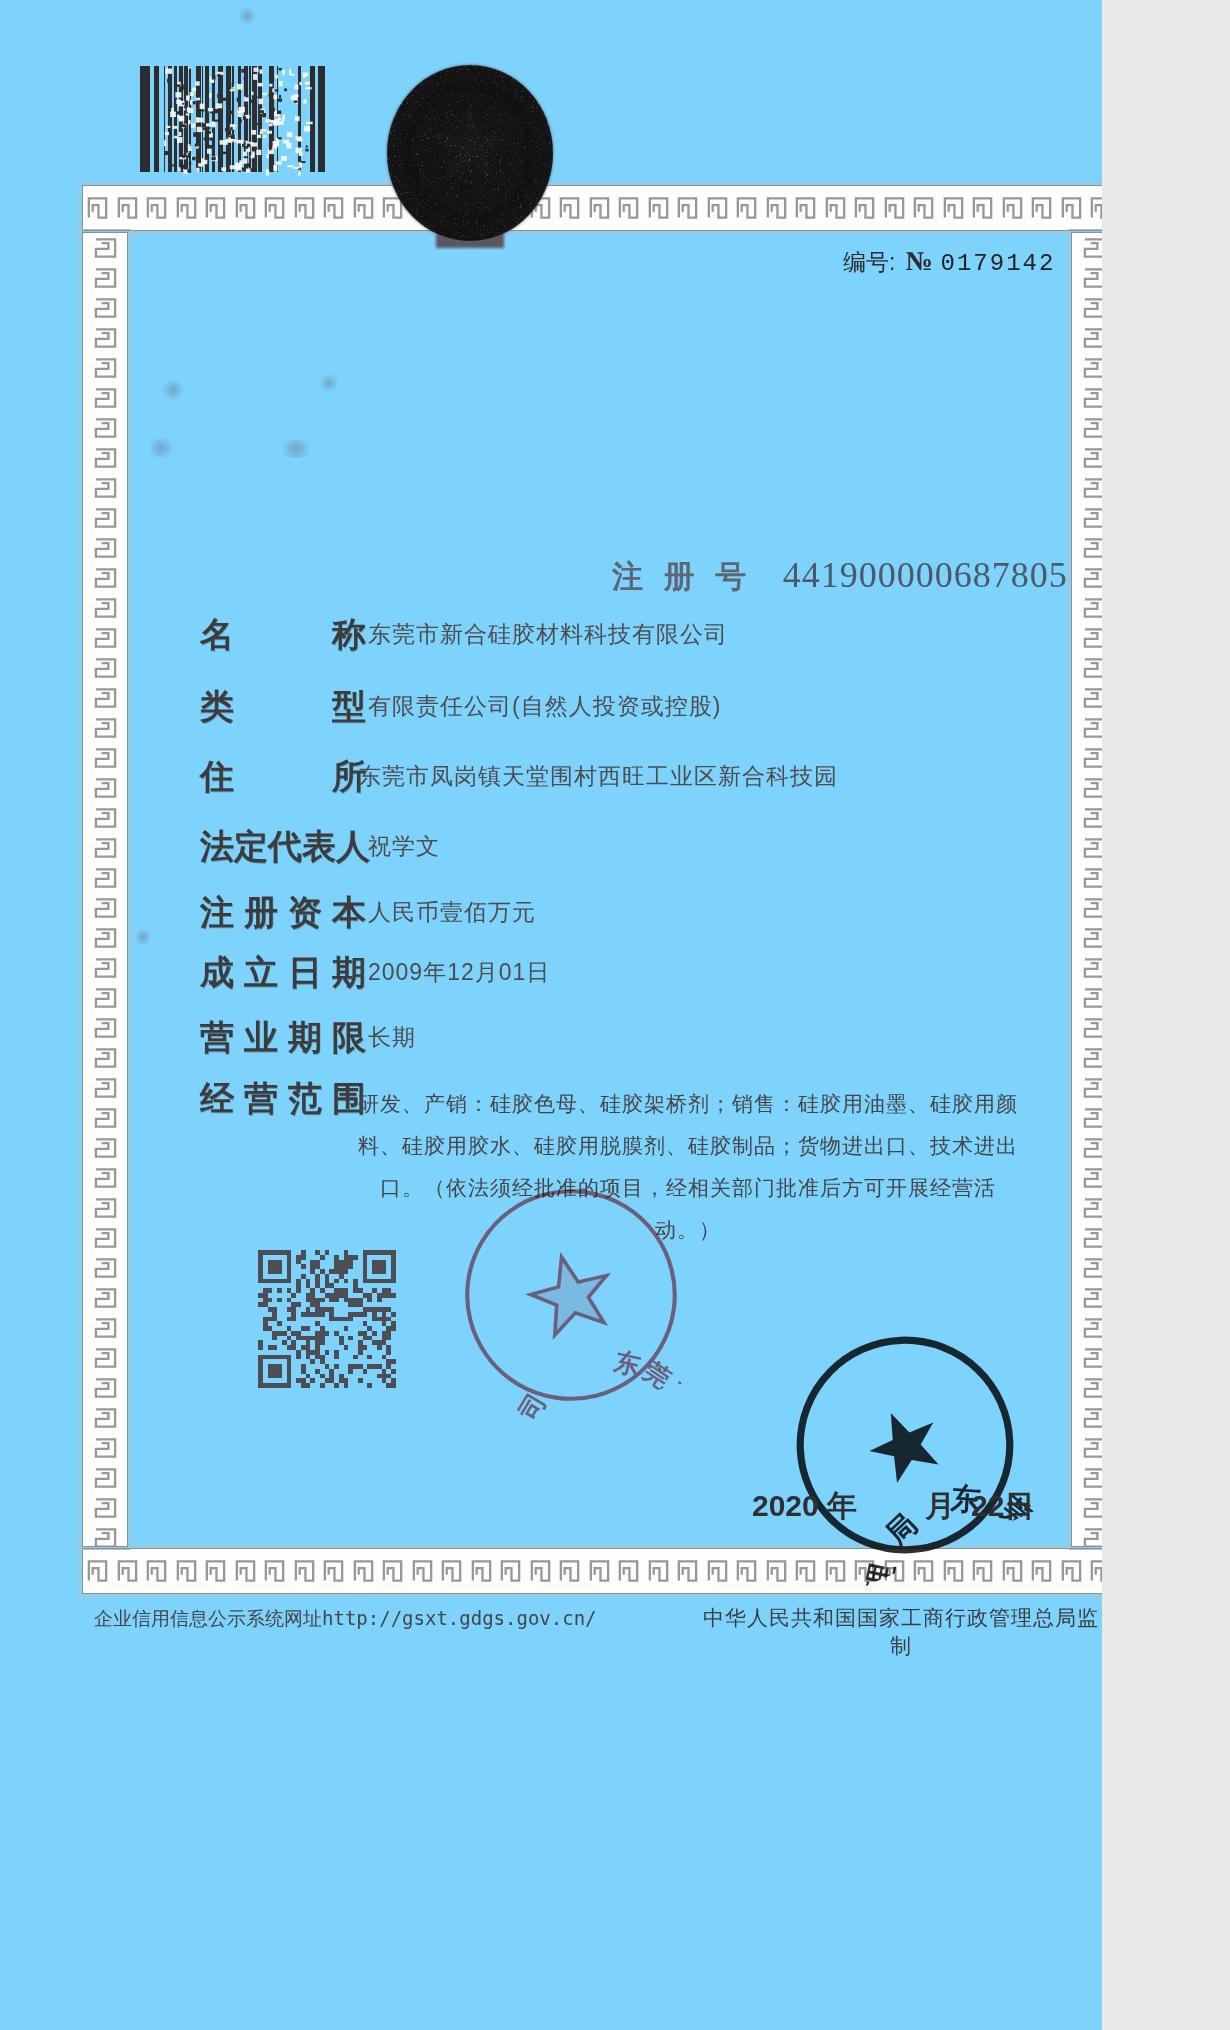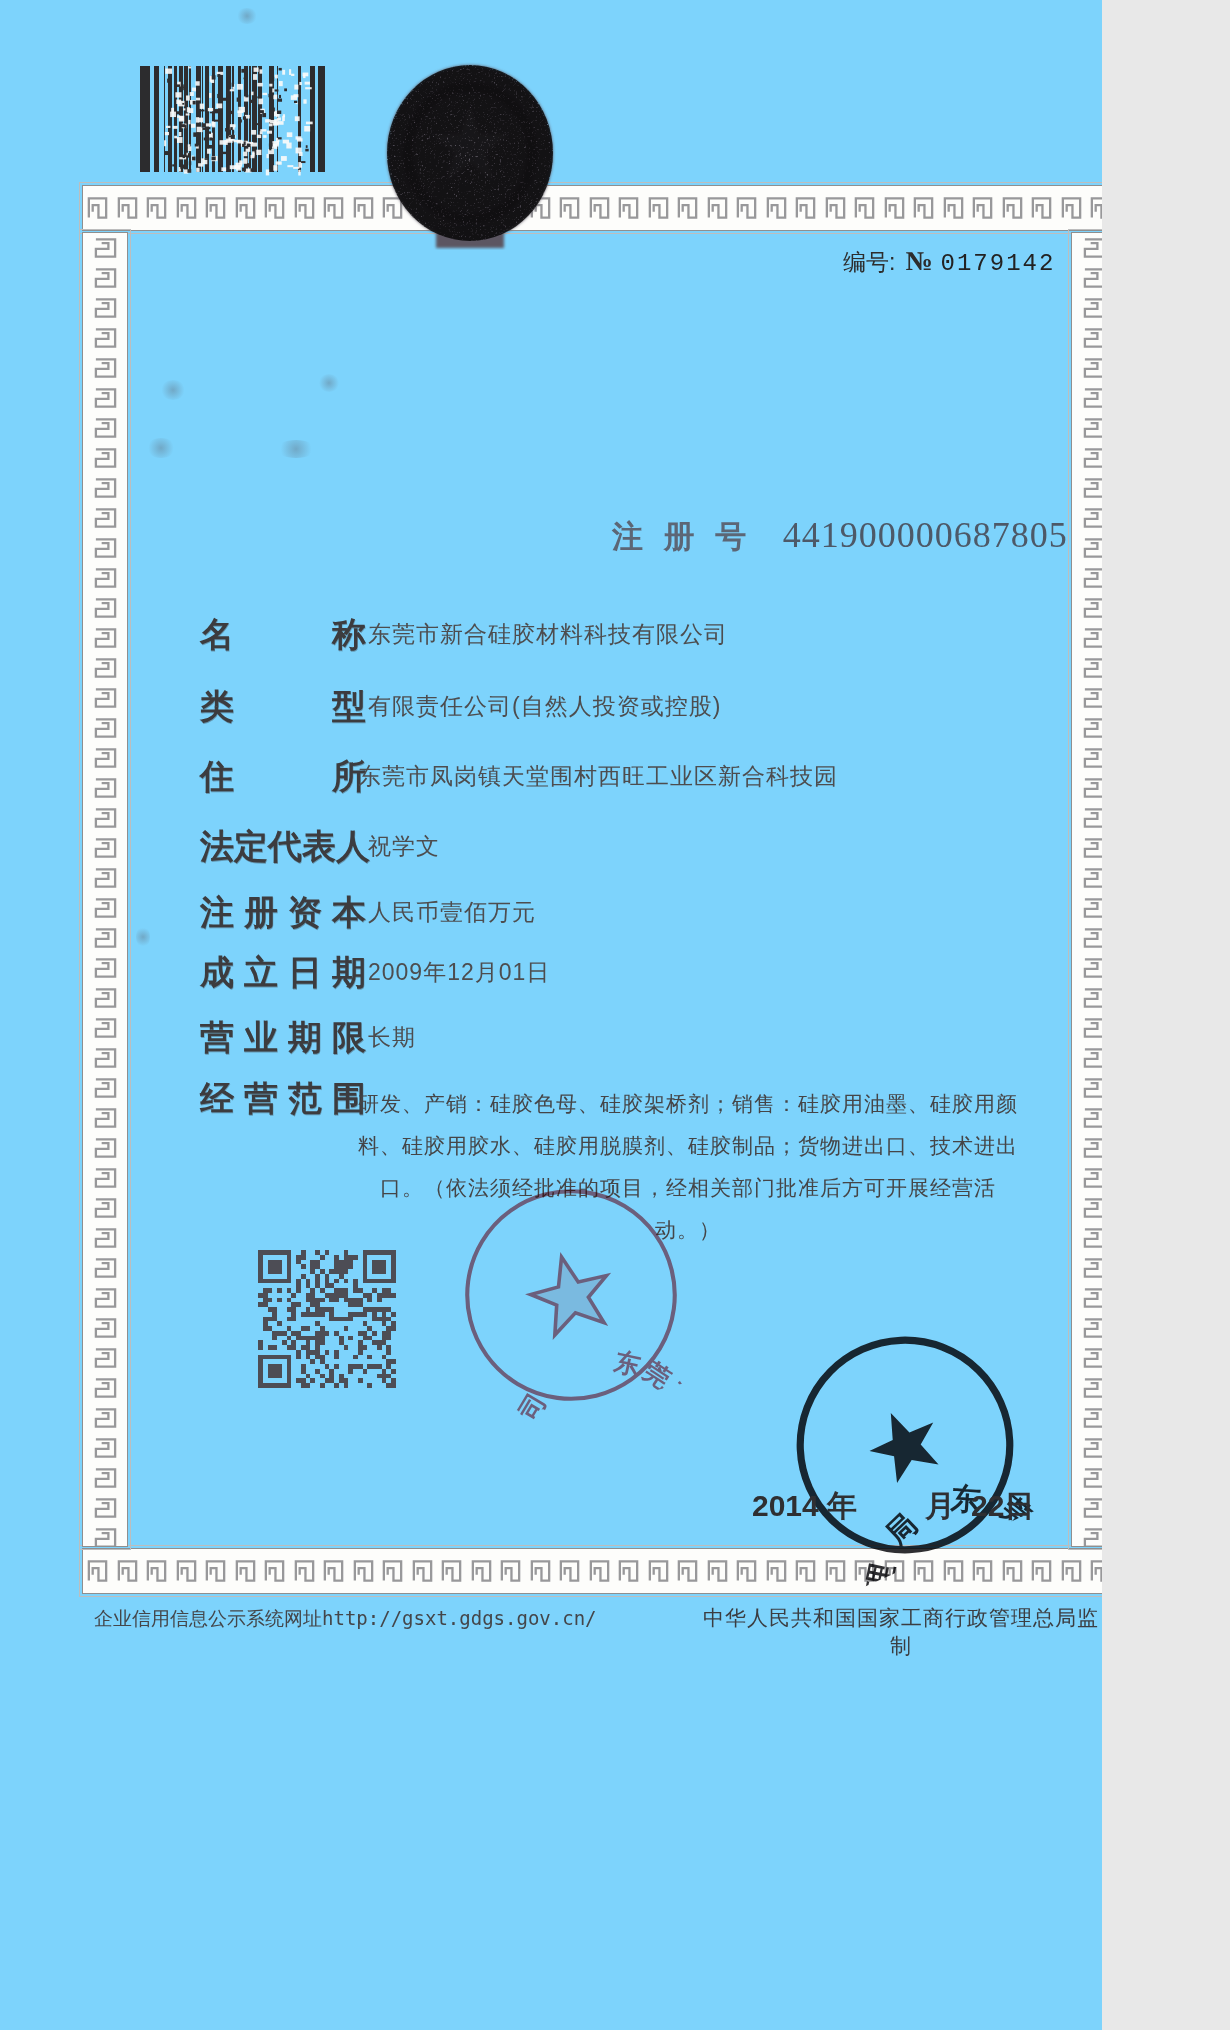--- a/index.html
+++ b/index.html
@@ -20,21 +20,21 @@
   .emblem{position:absolute;left:378px;top:58px;width:184px;height:192px;}
   .serial{position:absolute;left:843px;top:246px;font-size:23px;color:#2d2d2d;white-space:nowrap;}
   .serial .nomark{font-family:"Liberation Serif",serif;font-weight:bold;font-size:27px;padding:0 8px 0 10px;}
   .serial .num{font-family:"Liberation Mono","DejaVu Sans Mono",monospace;font-size:24px;letter-spacing:2px;color:#222;}
   .title{
     position:absolute;left:222px;top:258px;font-size:112px;font-weight:900;color:#413e44;
     letter-spacing:44px;white-space:nowrap;
     text-shadow:0 0 1.5px #55525a, 1px 1px 0 rgba(70,66,74,.55);
   }
   
-  .regline{position:absolute;top:514px;left:612px;white-space:nowrap;}
+  .regline{position:absolute;top:554px;left:612px;white-space:nowrap;}
   .regline .rlabel{font-size:31px;color:#5c6675;letter-spacing:6px;font-weight:600;}
   .regline .rnum{font-family:"Liberation Serif","DejaVu Serif",serif;font-size:36px;color:#4d5968;letter-spacing:1px;margin-left:26px;}
   
   .row{position:absolute;left:200px;width:880px;}
   .flabel{position:absolute;left:0;top:0;width:166px;display:flex;justify-content:space-between;
           font-size:34px;font-weight:700;color:#3c3c3f;text-shadow:.5px .5px 0 rgba(60,60,64,.4);}
   .fvalue{position:absolute;left:168px;top:7px;font-size:23px;color:#4d4d4f;letter-spacing:1px;white-space:nowrap;}
   .fvalue.wrap{white-space:normal;width:660px;line-height:42px;font-size:21px;color:#454547;}
   
   .regauth{position:absolute;left:610px;top:1424px;font-size:33px;font-weight:700;color:#303033;letter-spacing:14px;white-space:nowrap;}
@@ -1293,21 +1293,21 @@
         <path id="bpath" d="M 110 186 A 76 76 0 1 1 109.9 186"></path>
       </defs>
     <circle cx="110" cy="110" r="102" fill="none" stroke="#1f1f22" stroke-width="7"></circle>
     <path d="M110 76 L118.9 100.6 L144 101.2 L124.2 115.7 L132.1 140.6 L110 126 L87.9 140.6 L95.8 115.7 L76 101.2 L101.1 100.6 Z" fill="#1f1f22"></path>
     <text font-size="29" fill="#1f1f22" letter-spacing="17" font-weight="700">
       <textPath href="#bpath" startOffset="14">东莞市工商行政管理局</textPath>
     </text>
   </svg>
 
   <div class="dateline">
-    <span>2014 年</span><span class="dm">月</span><span class="dd">22日</span>
+    <span>2020 年</span><span class="dm">月</span><span class="dd">22日</span>
   </div>
 
   <div class="footer-left">企业信用信息公示系统网址http://gsxt.gdgs.gov.cn/</div>
   <div class="footer-right">中华人民共和国国家工商行政管理总局监制</div>
 
   <div class="smudge" style="left:160px;top:380px;width:26px;height:20px"></div>
   <div class="smudge" style="left:318px;top:374px;width:22px;height:18px"></div>
   <div class="smudge" style="left:146px;top:438px;width:30px;height:20px"></div>
   <div class="smudge" style="left:276px;top:440px;width:40px;height:18px"></div>
   <div class="smudge" style="left:236px;top:8px;width:22px;height:16px"></div>

